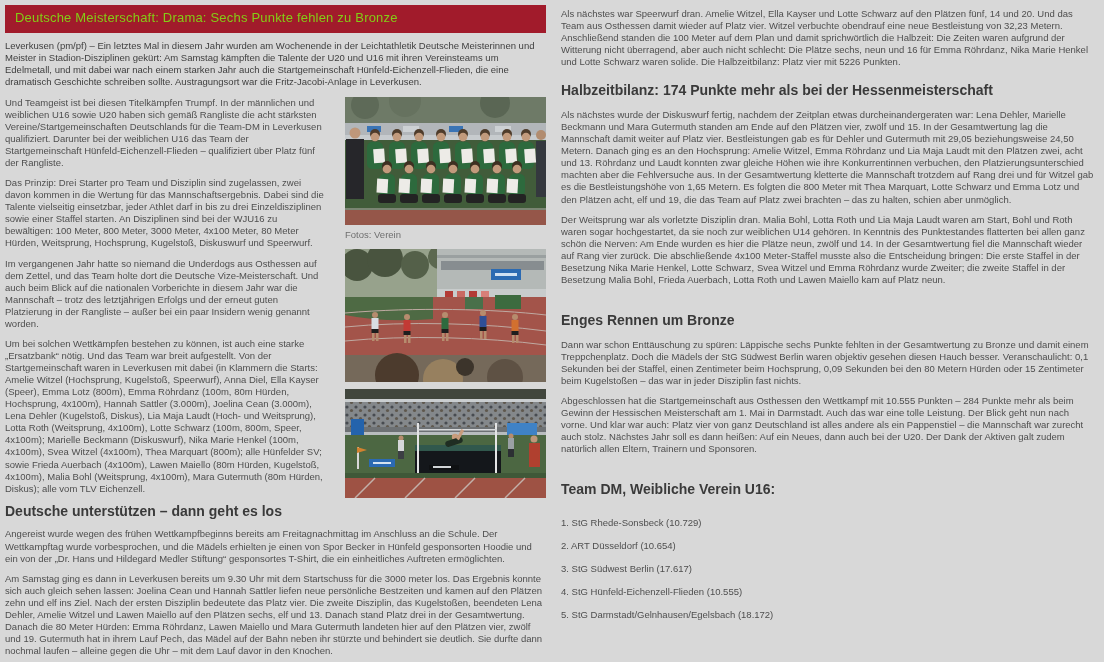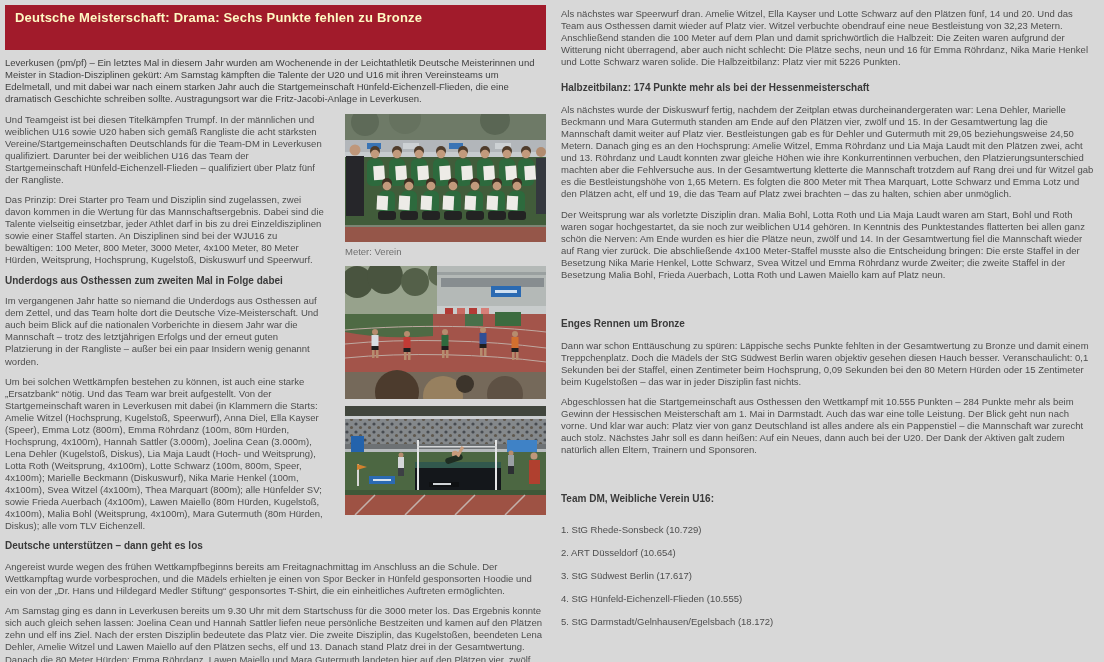--- a/index.html
+++ b/index.html
@@ -6,31 +6,31 @@
   body{
     width:1104px;height:662px;overflow:hidden;box-sizing:border-box;
     background:var(--background,#d8d8d8);
     font-family:"Liberation Sans","DejaVu Sans",sans-serif;
     font-size:9.5px;line-height:1.27;color:var(--text,#4e4e4e);
   }
   .page{display:flex;gap:15px;padding:5px 6px 0 5px;box-sizing:border-box;width:1104px}
   .col-left{flex:0 0 541px;width:541px}
   .col-right{flex:1;min-width:0;padding-top:3px;padding-right:2px}
   .banner{
-    background:var(--accent,#a11b2b);color:#fef9c3;font-weight:bold;font-size:13px;
-    padding:5px 10px 23px;letter-spacing:.2px;margin-bottom:7px;
+    background:var(--accent,#a11b2b);color:#84cc16;font-weight:normal;font-size:13px;
+    padding:5px 10px 6px;letter-spacing:.2px;margin-bottom:7px;
   }
   .intro{font-weight:normal;color:#3e3e3e;margin:0 0 9px}
   .row{display:flex;gap:20px}
   .text-col{flex:1;min-width:0}
   .photo-col{flex:0 0 201px}
   .para{margin:0 0 8px}
-  h3{font-size:10px;color:#3a3a3a;margin:6px 0 8px;font-weight:bold}
+  h3{font-size:14px;color:#3a3a3a;margin:6px 0 8px;font-weight:bold}
   .col-right h3{margin:14px 0 9px}
-  .col-right h3.sp{margin-top:37px}
+  .col-right h3.sp{margin-top:26px}
   .photo{width:201px;line-height:0;margin:0}
   .photo svg{display:block}
   .photo.mb{margin-bottom:7px}
   .caption{color:#6f6f6f;margin:4px 0 9px;line-height:1.2}
   .ranking{margin-top:18px}
   .rank-item{margin:0 0 11px}
 </style>
 </head>
 <body>
 
@@ -40,21 +40,20 @@
     <div class="banner">
       <span>Deutsche Meisterschaft: Drama: Sechs Punkte fehlen zu Bronze</span>
     </div>
 
     <p class="intro">Leverkusen (pm/pf) – Ein letztes Mal in diesem Jahr wurden am Wochenende in der Leichtathletik Deutsche Meisterinnen und Meister in Stadion-Disziplinen gekürt: Am Samstag kämpften die Talente der U20 und U16 mit ihren Vereinsteams um Edelmetall, und mit dabei war nach einem starken Jahr auch die Startgemeinschaft Hünfeld-Eichenzell-Flieden, die eine dramatisch Geschichte schreiben sollte. Austragungsort war die Fritz-Jacobi-Anlage in Leverkusen.</p>
 
     <div class="row">
       <div class="text-col">
         <p class="para">Und Teamgeist ist bei diesen Titelkämpfen Trumpf. In der männlichen und weiblichen U16 sowie U20 haben sich gemäß Rangliste die acht stärksten Vereine/Startgemeinschaften Deutschlands für die Team-DM in Leverkusen qualifiziert. Darunter bei der weiblichen U16 das Team der Startgemeinschaft Hünfeld-Eichenzell-Flieden – qualifiziert über Platz fünf der Rangliste.</p>
         <p class="para">Das Prinzip: Drei Starter pro Team und Disziplin sind zugelassen, zwei davon kommen in die Wertung für das Mannschaftsergebnis. Dabei sind die Talente vielseitig einsetzbar, jeder Athlet darf in bis zu drei Einzeldisziplinen sowie einer Staffel starten. An Disziplinen sind bei der WJU16 zu bewältigen: 100 Meter, 800 Meter, 3000 Meter, 4x100 Meter, 80 Meter Hürden, Weitsprung, Hochsprung, Kugelstoß, Diskuswurf und Speerwurf.</p>
-        <h3>Underdogs aus Osthessen zum zweiten Mal in Folge dabei</h3>
         <p class="para">Im vergangenen Jahr hatte so niemand die Underdogs aus Osthessen auf dem Zettel, und das Team holte dort die Deutsche Vize-Meisterschaft. Und auch beim Blick auf die nationalen Vorberichte in diesem Jahr war die Mannschaft – trotz des letztjährigen Erfolgs und der erneut guten Platzierung in der Rangliste – außer bei ein paar Insidern wenig genannt worden.</p>
         <p class="para">Um bei solchen Wettkämpfen bestehen zu können, ist auch eine starke „Ersatzbank“ nötig. Und das Team war breit aufgestellt. Von der Startgemeinschaft waren in Leverkusen mit dabei (in Klammern die Starts: Amelie Witzel (Hochsprung, Kugelstoß, Speerwurf), Anna Diel, Ella Kayser (Speer), Emma Lotz (800m), Emma Röhrdanz (100m, 80m Hürden, Hochsprung, 4x100m), Hannah Sattler (3.000m), Joelina Cean (3.000m), Lena Dehler (Kugelstoß, Diskus), Lia Maja Laudt (Hoch- und Weitsprung), Lotta Roth (Weitsprung, 4x100m), Lotte Schwarz (100m, 800m, Speer, 4x100m); Marielle Beckmann (Diskuswurf), Nika Marie Henkel (100m, 4x100m), Svea Witzel (4x100m), Thea Marquart (800m); alle Hünfelder SV; sowie Frieda Auerbach (4x100m), Lawen Maiello (80m Hürden, Kugelstoß, 4x100m), Malia Bohl (Weitsprung, 4x100m), Mara Gutermuth (80m Hürden, Diskus); alle vom TLV Eichenzell.</p>
         <h3>Deutsche unterstützen – dann geht es los</h3>
       </div>
 
       <div class="photo-col">
 
         <div class="photo">
           <svg width="201" height="128" viewBox="0 0 201 128" preserveAspectRatio="none">
             <defs>
@@ -100,21 +99,21 @@
               <use href="#gb" x="181"></use>
             <use href="#gf" x="42"></use>
               <use href="#gf" x="64"></use>
               <use href="#gf" x="86"></use>
               <use href="#gf" x="108"></use>
             <use href="#gf" x="130"></use>
               <use href="#gf" x="152"></use>
               <use href="#gf" x="172"></use>
           </svg>
         </div>
-        <div class="caption">Meter: Verein</div>
+        <div class="caption">Fotos: Verein</div>
 
         <div class="photo mb">
           <svg width="201" height="133" viewBox="0 0 201 133" preserveAspectRatio="none">
             <rect width="201" height="133" fill="#97a28c"></rect>
             <circle cx="12" cy="16" r="16" fill="#49543f"></circle>
               <circle cx="40" cy="10" r="18" fill="#49543f"></circle>
             <circle cx="70" cy="16" r="14" fill="#546049"></circle>
               <circle cx="95" cy="8" r="12" fill="#5c6850"></circle>
             <rect x="92" width="109" height="40" fill="#b4b9b7"></rect>
             <rect x="92" y="6" width="109" height="3" fill="#9aa0a0"></rect>

